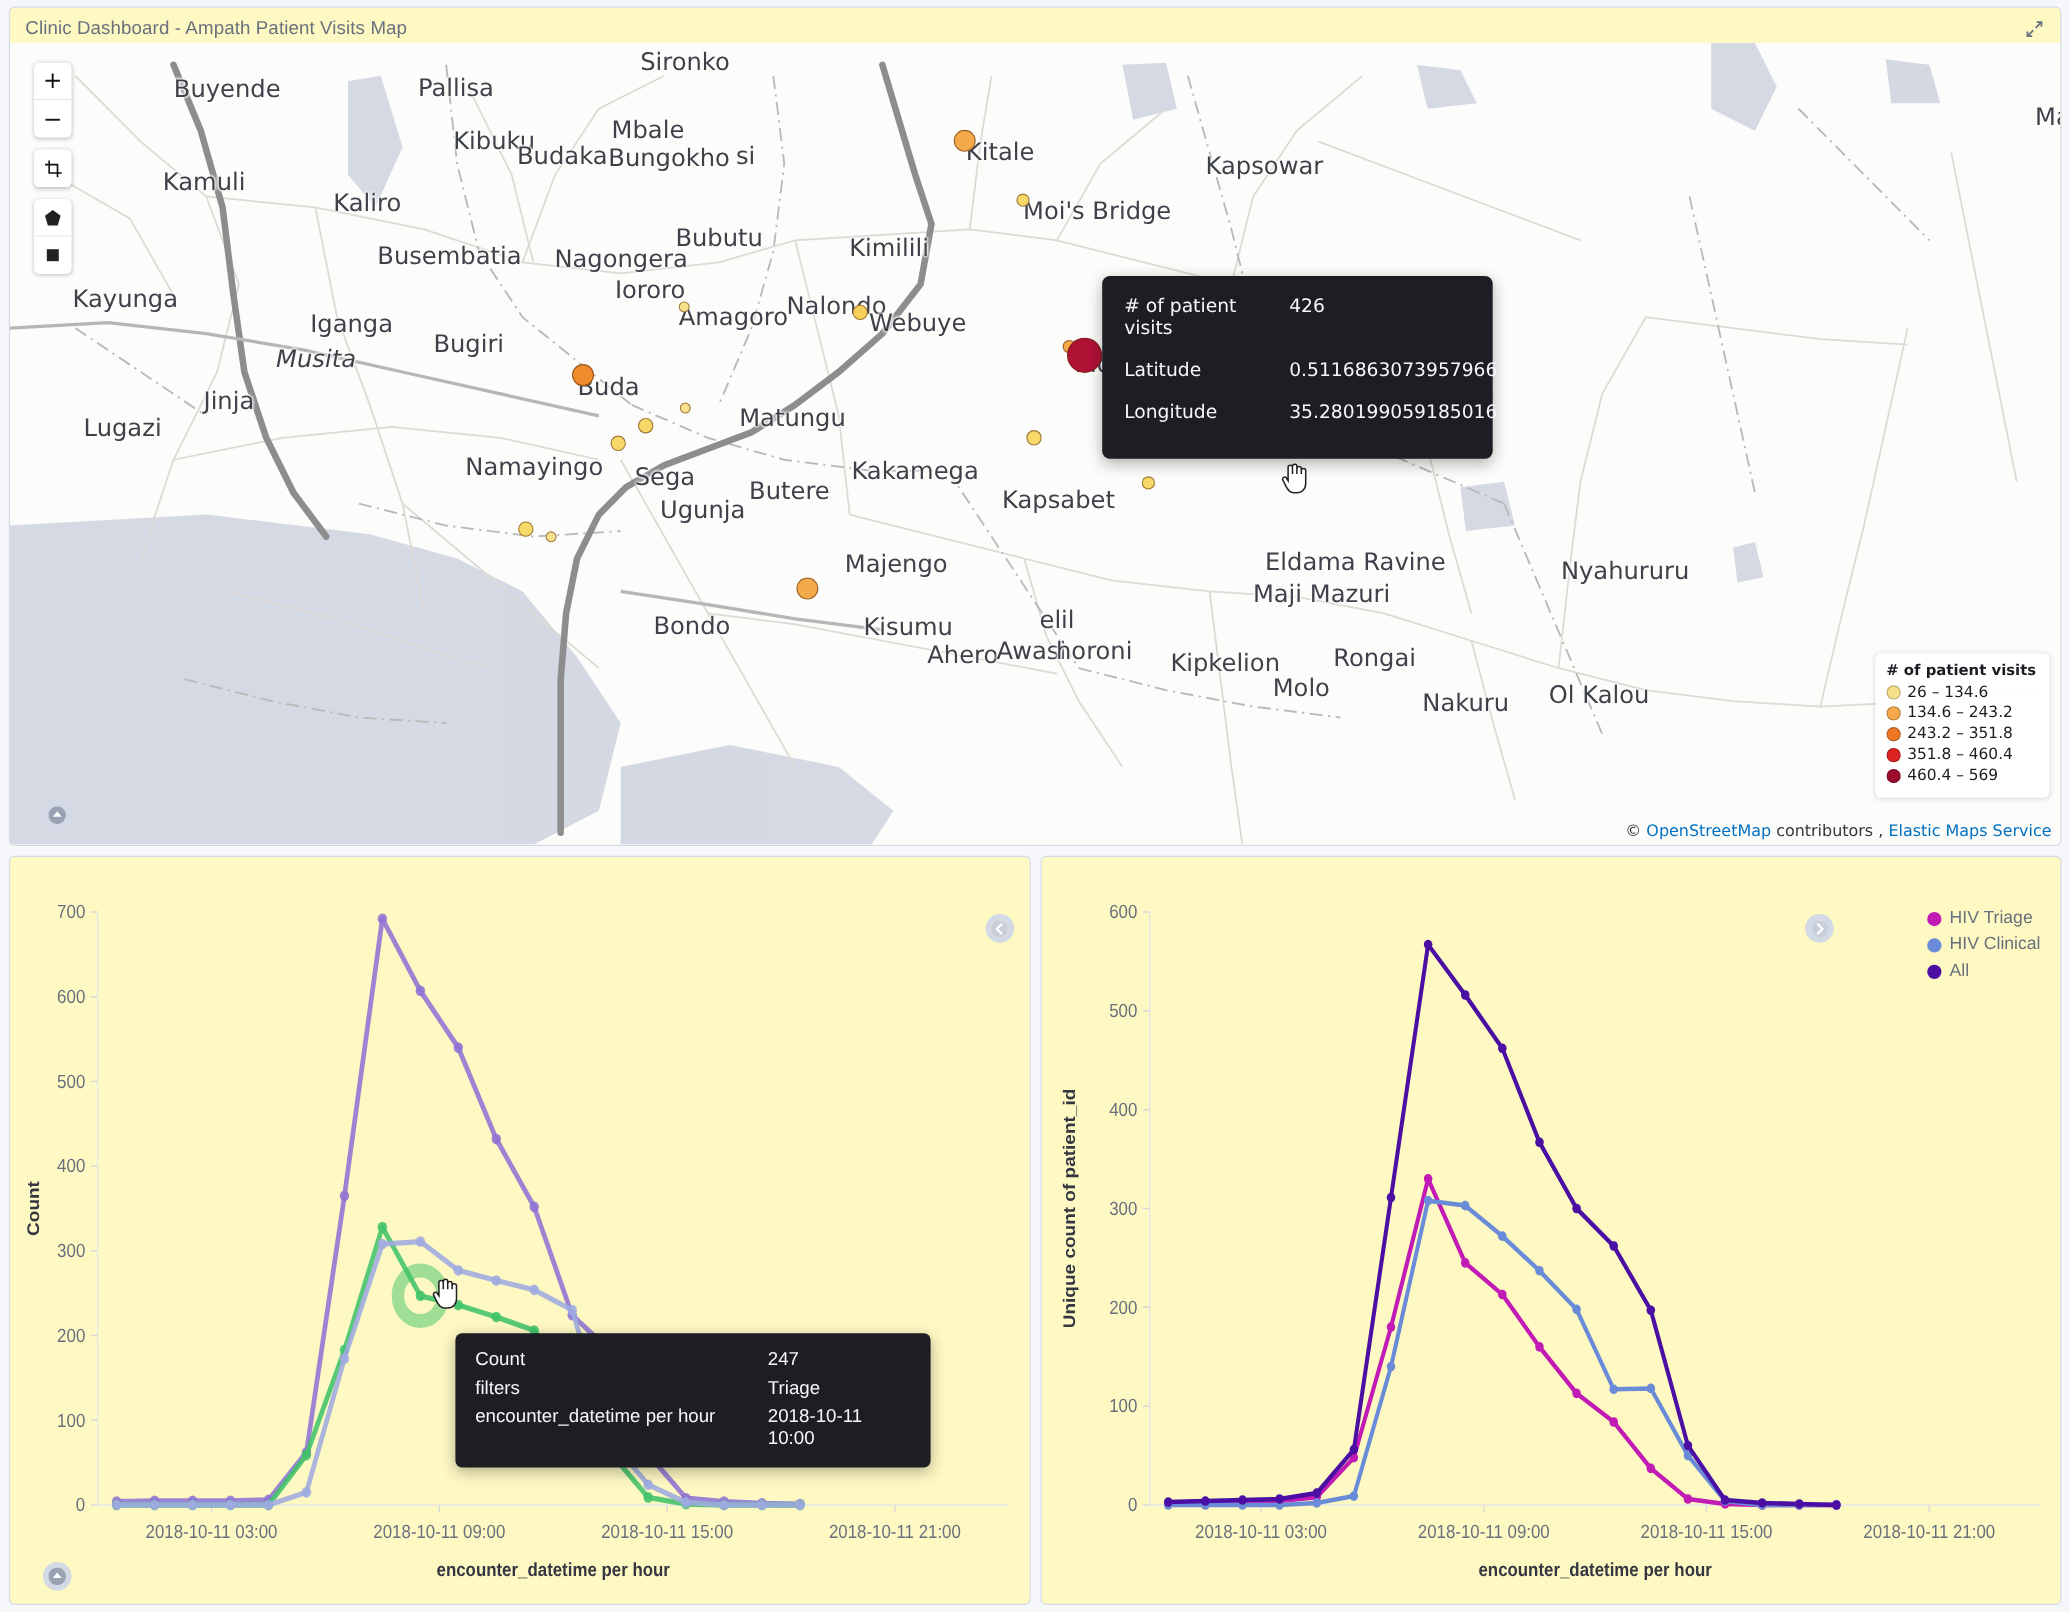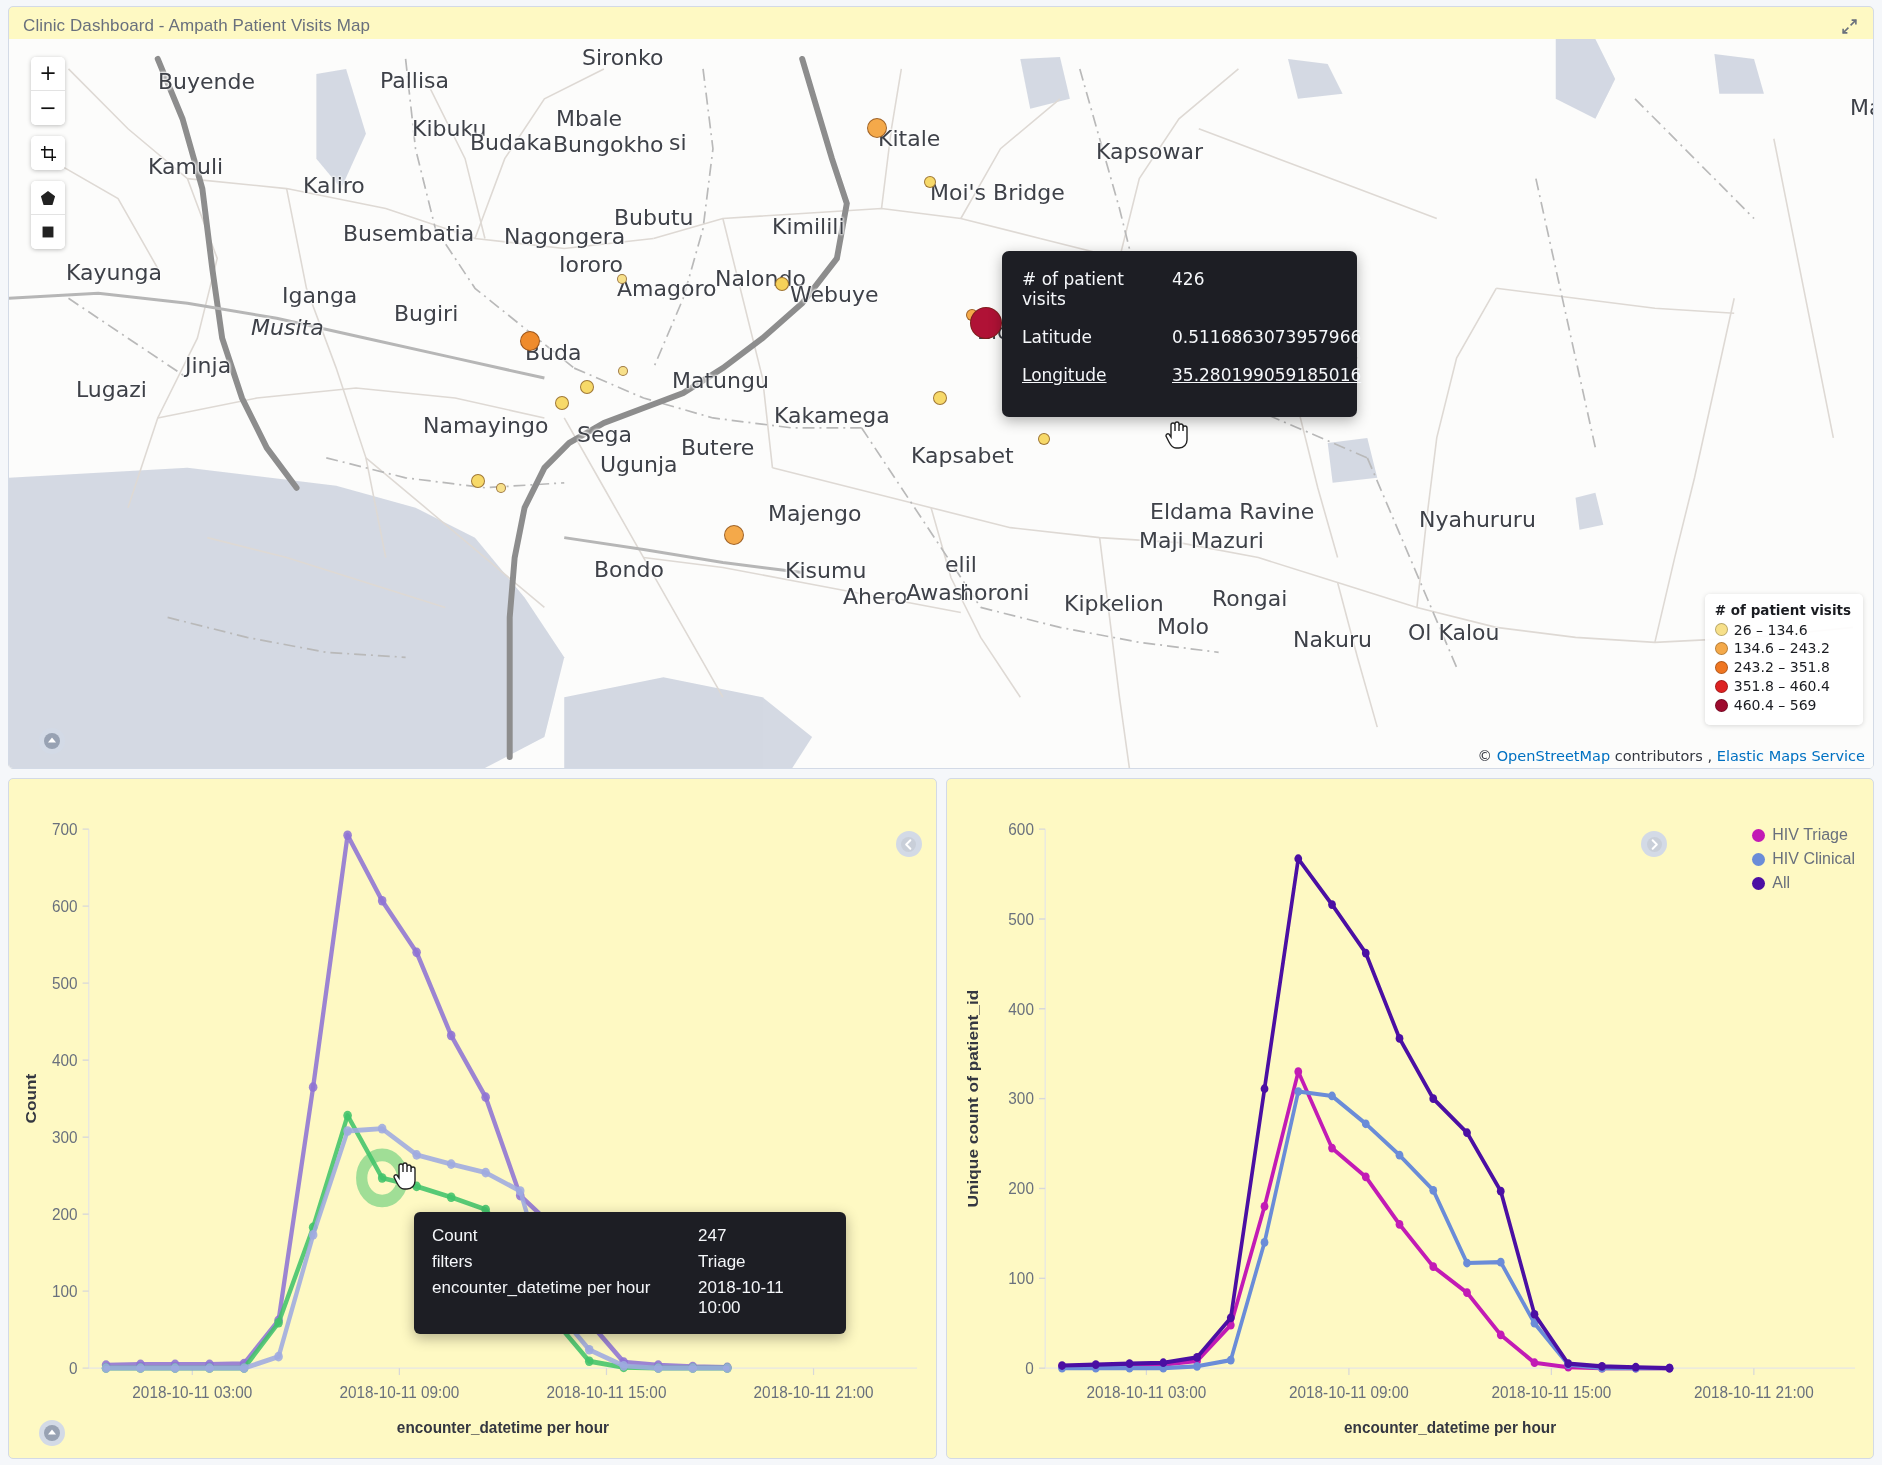--- a/index.html
+++ b/index.html
@@ -96,21 +96,21 @@
     position: absolute;
     left: 993px; top: 212px;
     width: 355px;
     background: #1d1e24;
     border-radius: 7px;
     padding: 18px 20px 20px 20px;
     z-index: 30;
     box-shadow: 0 4px 14px rgba(0,0,0,.3);
   }
   .mt-row { display: flex; font-size: 17px; color: #f5f7fa; margin-bottom: 18px; font-family: "DejaVu Sans", sans-serif; }
-  .mt-row:last-child { margin-bottom: 12px; text-decoration: underline; }
+  .mt-row:last-child { margin-bottom: 12px; }
   .mt-key { width: 150px; flex: none; }
   .mt-val { flex: 1; }
 
   
   .map-legend {
     position: absolute;
     right: 10px; bottom: 43px;
     background: rgba(255,255,255,.92);
     border-radius: 5px;
     padding: 8px 12px 10px 10px;
@@ -305,21 +305,21 @@
           <div class="map-label" style="left: 242px; top: 276px; font-style: italic;">Musita</div>
           <div class="map-label" style="left: 385px; top: 262px;">Bugiri</div>
           <div class="map-label" style="left: 968px; top: 280px;">Eldoret</div>
           <div class="map-label" style="left: 1152px; top: 288px;">Kabarnet</div>
           <div class="map-label" style="left: 516px; top: 301px;">Buda</div>
           <div class="map-label" style="left: 176px; top: 314px;">Jinja</div>
           <div class="map-label" style="left: 663px; top: 329px;">Matungu</div>
           <div class="map-label" style="left: 67px; top: 338px;">Lugazi</div>
           <div class="map-label" style="left: 414px; top: 374px;">Namayingo</div>
           <div class="map-label" style="left: 568px; top: 383px;">Sega</div>
-          <div class="map-label" style="left: 765px; top: 364px; text-align: right;">Kakamega</div>
+          <div class="map-label" style="left: 765px; top: 377px; text-align: right;">Kakamega</div>
           <div class="map-label" style="left: 672px; top: 396px;">Butere</div>
           <div class="map-label" style="left: 902px; top: 404px;">Kapsabet</div>
           <div class="map-label" style="left: 591px; top: 413px;">Ugunja</div>
           <div class="map-label" style="left: 1141px; top: 460px;">Eldama Ravine</div>
           <div class="map-label" style="left: 759px; top: 462px;">Majengo</div>
           <div class="map-label" style="left: 1410px; top: 468px;">Nyahururu</div>
           <div class="map-label" style="left: 1130px; top: 489px;">Maji Mazuri</div>
           <div class="map-label" style="left: 776px; top: 519px;">Kisumu</div>
           <div class="map-label" style="left: 936px; top: 513px;">elil</div>
           <div class="map-label" style="left: 585px; top: 518px;">Bondo</div>

